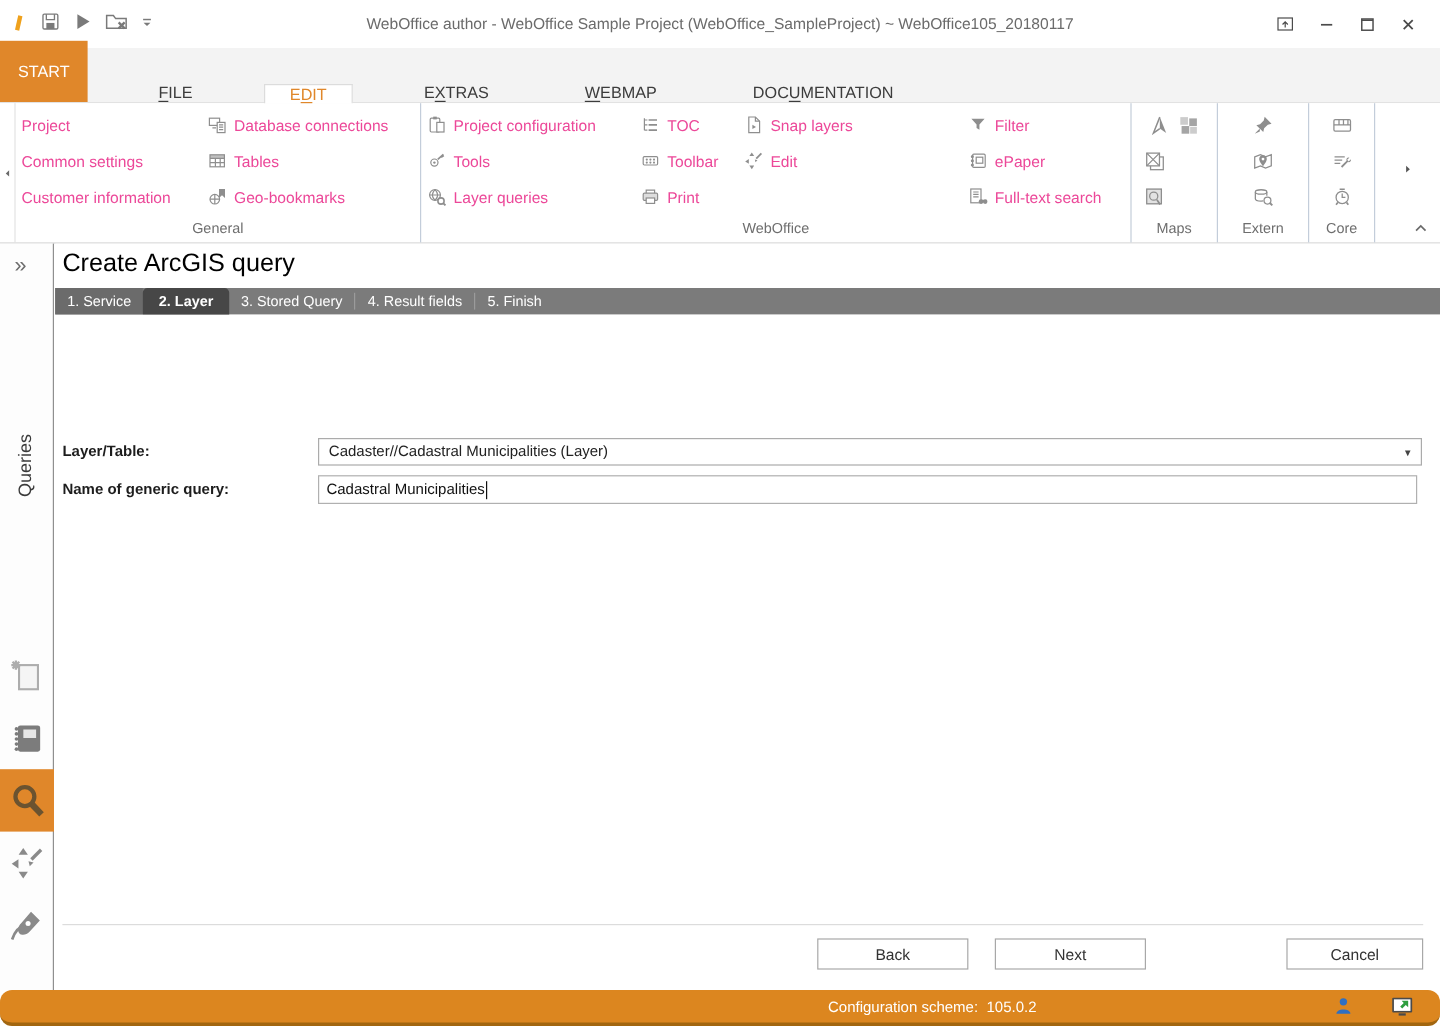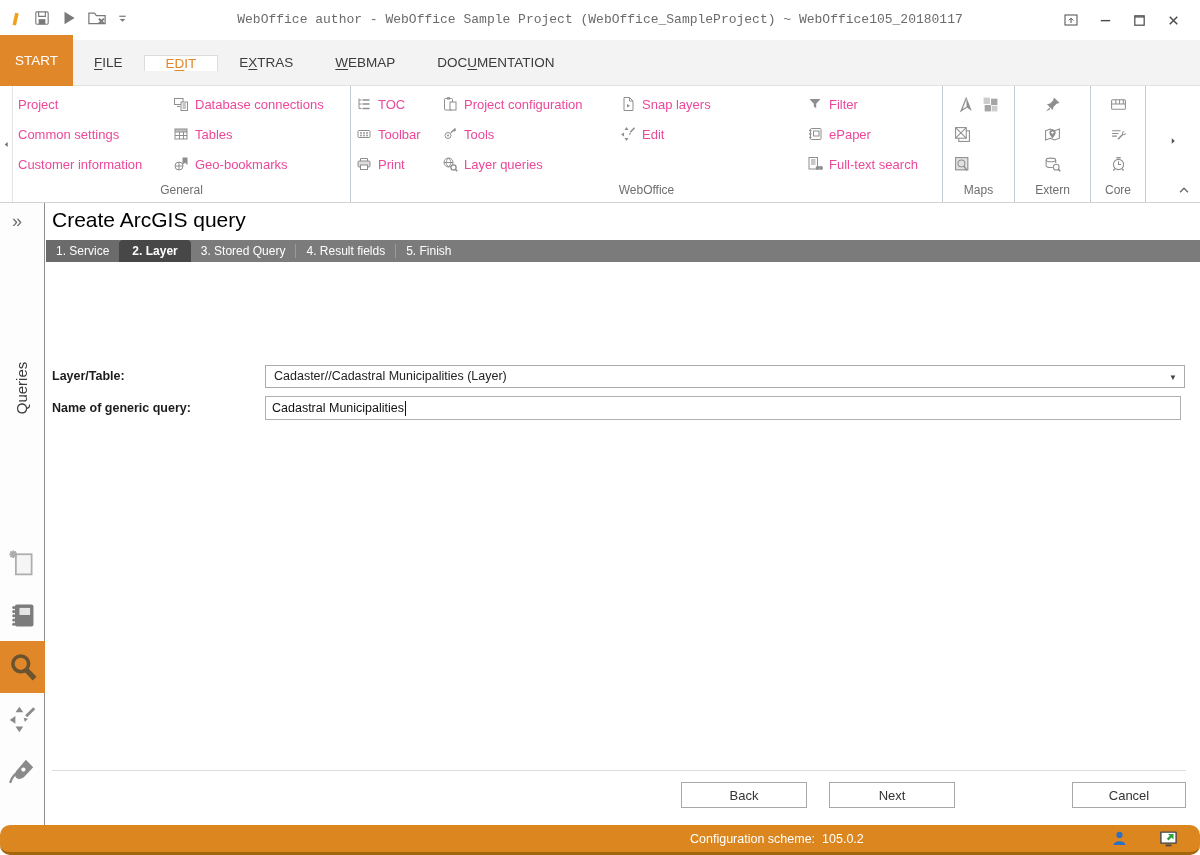--- a/index.html
+++ b/index.html
@@ -5,27 +5,27 @@
   * { box-sizing: border-box; margin: 0; padding: 0; }
   html,body { width:1200px; height:855px; overflow:hidden; background:#fff;
     font-family:"Liberation Sans", sans-serif; }
   .app { position:relative; width:1200px; height:855px; background:#fff; }
 
   
   .titlebar { position:absolute; top:0; left:0; right:0; height:40px; background:#fff; }
   .qat { position:absolute; left:8px; top:8px; display:flex; align-items:center; gap:9px; }
   .qat .qbtn { display:flex; align-items:center; justify-content:center; cursor:default; }
   .window-title { position:absolute; left:200px; right:200px; top:0; height:40px;
-    line-height:40px; text-align:center; color:#6b6b6b; font-size:13px; white-space:nowrap;font-family:Liberation Mono, monospace; }
+    line-height:40px; text-align:center; color:#6b6b6b; font-size:13px; white-space:nowrap; }
   .winctrl { position:absolute; right:10px; top:0; height:40px; display:flex; align-items:center; }
   .winctrl .wbtn { width:34px; height:30px; display:flex; align-items:center; justify-content:center; color:#4b4b4b; }
 
   
   .tabstrip { position:absolute; top:40px; left:0; right:0; height:46px; background:#f3f3f3;
-    border-bottom:1px solid #e2e2e2; display:flex; align-items:center; }
+    border-bottom:1px solid #e2e2e2; display:flex; align-items:flex-end;gap:38px; }
   .tab { display:flex; align-items:center; padding:0 21px; font-size:13.5px; color:#3c3c3c;
     cursor:default; position:relative; }
   .tab .accel { text-decoration:underline; text-underline-offset:2px; }
   .tab.start { background:#E0872A; color:#fff; margin-top:-5px; height:51px; padding:0 15px; }
   .tab.active { background:#fff; color:#E0872A; border:1px solid #dcdcdc; border-bottom:none;
     margin-bottom:-1px; z-index:2; }
 
   
   .ribbon { position:absolute; top:86px; left:0; right:0; height:117px; background:#fff;
     border-bottom:1px solid #d2d2d2; display:flex; }
@@ -508,20 +508,46 @@
               </span>
               <span>Geo-bookmarks</span>
             </div>
         </div>
       </div>
       <div class="glabel">General</div>
     </div>
 
     <div class="rgroup g-weboffice">
       <div class="gbody">
+        <div class="rcol c1">
+          <div class="ritem">
+              <span class="ric">
+                <svg class="ic" width="16" height="16">
+                  <use href="#i-projconf"></use>
+                </svg>
+              </span>
+              <span>Project configuration</span>
+            </div>
+          <div class="ritem">
+              <span class="ric">
+                <svg class="ic" width="16" height="16">
+                  <use href="#i-tools"></use>
+                </svg>
+              </span>
+              <span>Tools</span>
+            </div>
+          <div class="ritem">
+              <span class="ric">
+                <svg class="ic" width="16" height="16">
+                  <use href="#i-layerq"></use>
+                </svg>
+              </span>
+              <span>Layer queries</span>
+            </div>
+        </div>
         <div class="rcol c2">
           <div class="ritem">
               <span class="ric">
                 <svg class="ic" width="16" height="16">
                   <use href="#i-toc"></use>
                 </svg>
               </span>
               <span>TOC</span>
             </div>
           <div class="ritem">
@@ -532,46 +558,20 @@
               </span>
               <span>Toolbar</span>
             </div>
           <div class="ritem">
               <span class="ric">
                 <svg class="ic" width="16" height="16">
                   <use href="#i-print"></use>
                 </svg>
               </span>
               <span>Print</span>
-            </div>
-        </div>
-        <div class="rcol c1">
-          <div class="ritem">
-              <span class="ric">
-                <svg class="ic" width="16" height="16">
-                  <use href="#i-projconf"></use>
-                </svg>
-              </span>
-              <span>Project configuration</span>
-            </div>
-          <div class="ritem">
-              <span class="ric">
-                <svg class="ic" width="16" height="16">
-                  <use href="#i-tools"></use>
-                </svg>
-              </span>
-              <span>Tools</span>
-            </div>
-          <div class="ritem">
-              <span class="ric">
-                <svg class="ic" width="16" height="16">
-                  <use href="#i-layerq"></use>
-                </svg>
-              </span>
-              <span>Layer queries</span>
             </div>
         </div>
         <div class="rcol c3">
           <div class="ritem">
               <span class="ric">
                 <svg class="ic" width="16" height="16">
                   <use href="#i-snap"></use>
                 </svg>
               </span>
               <span>Snap layers</span>

